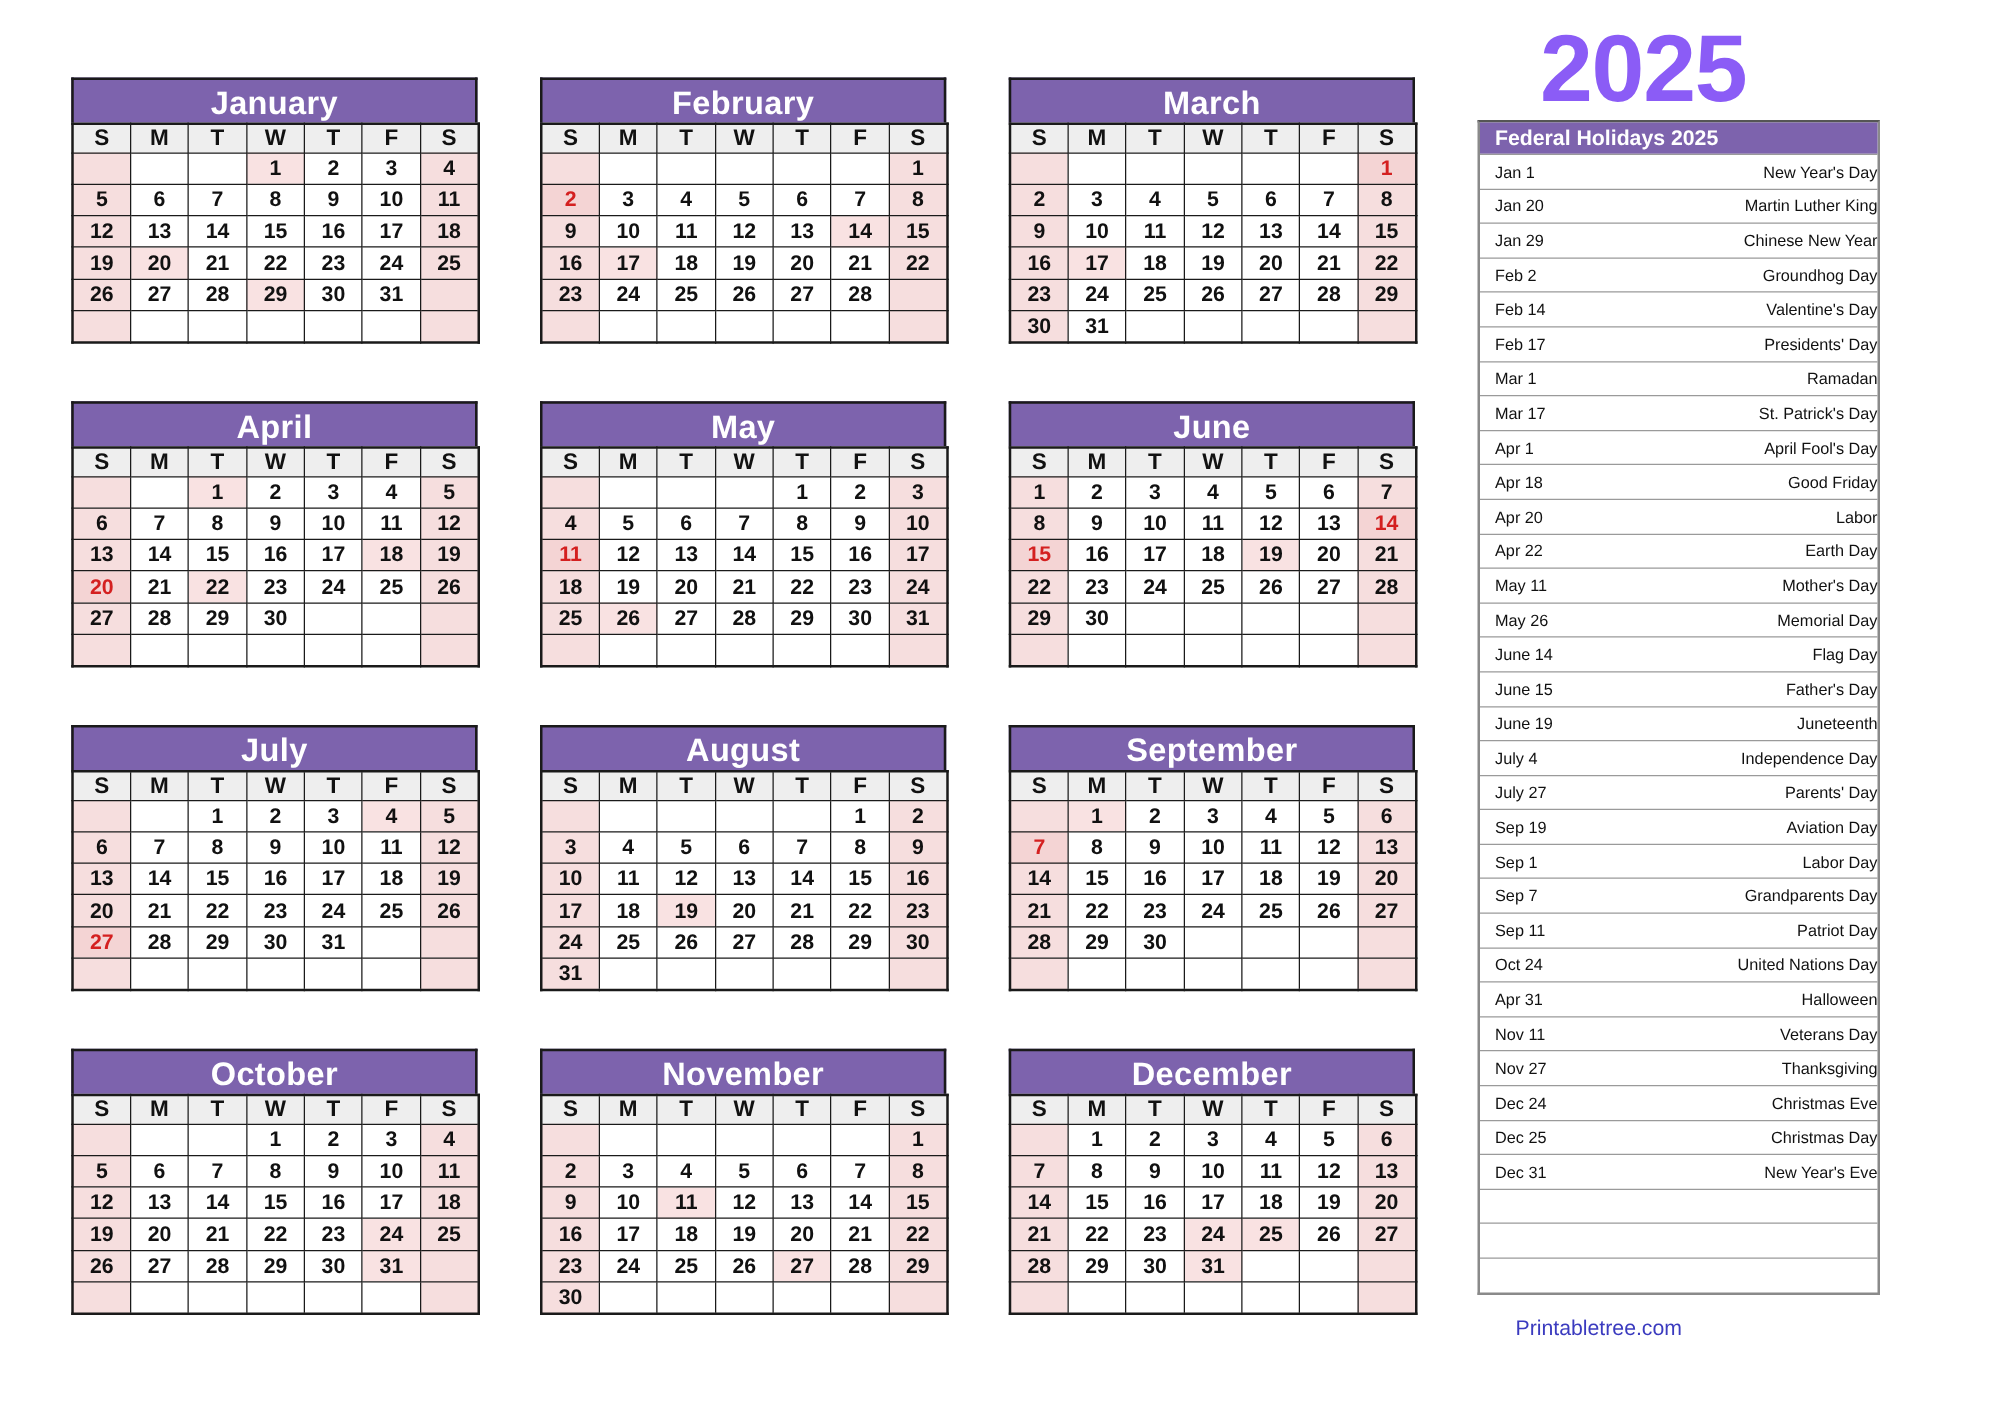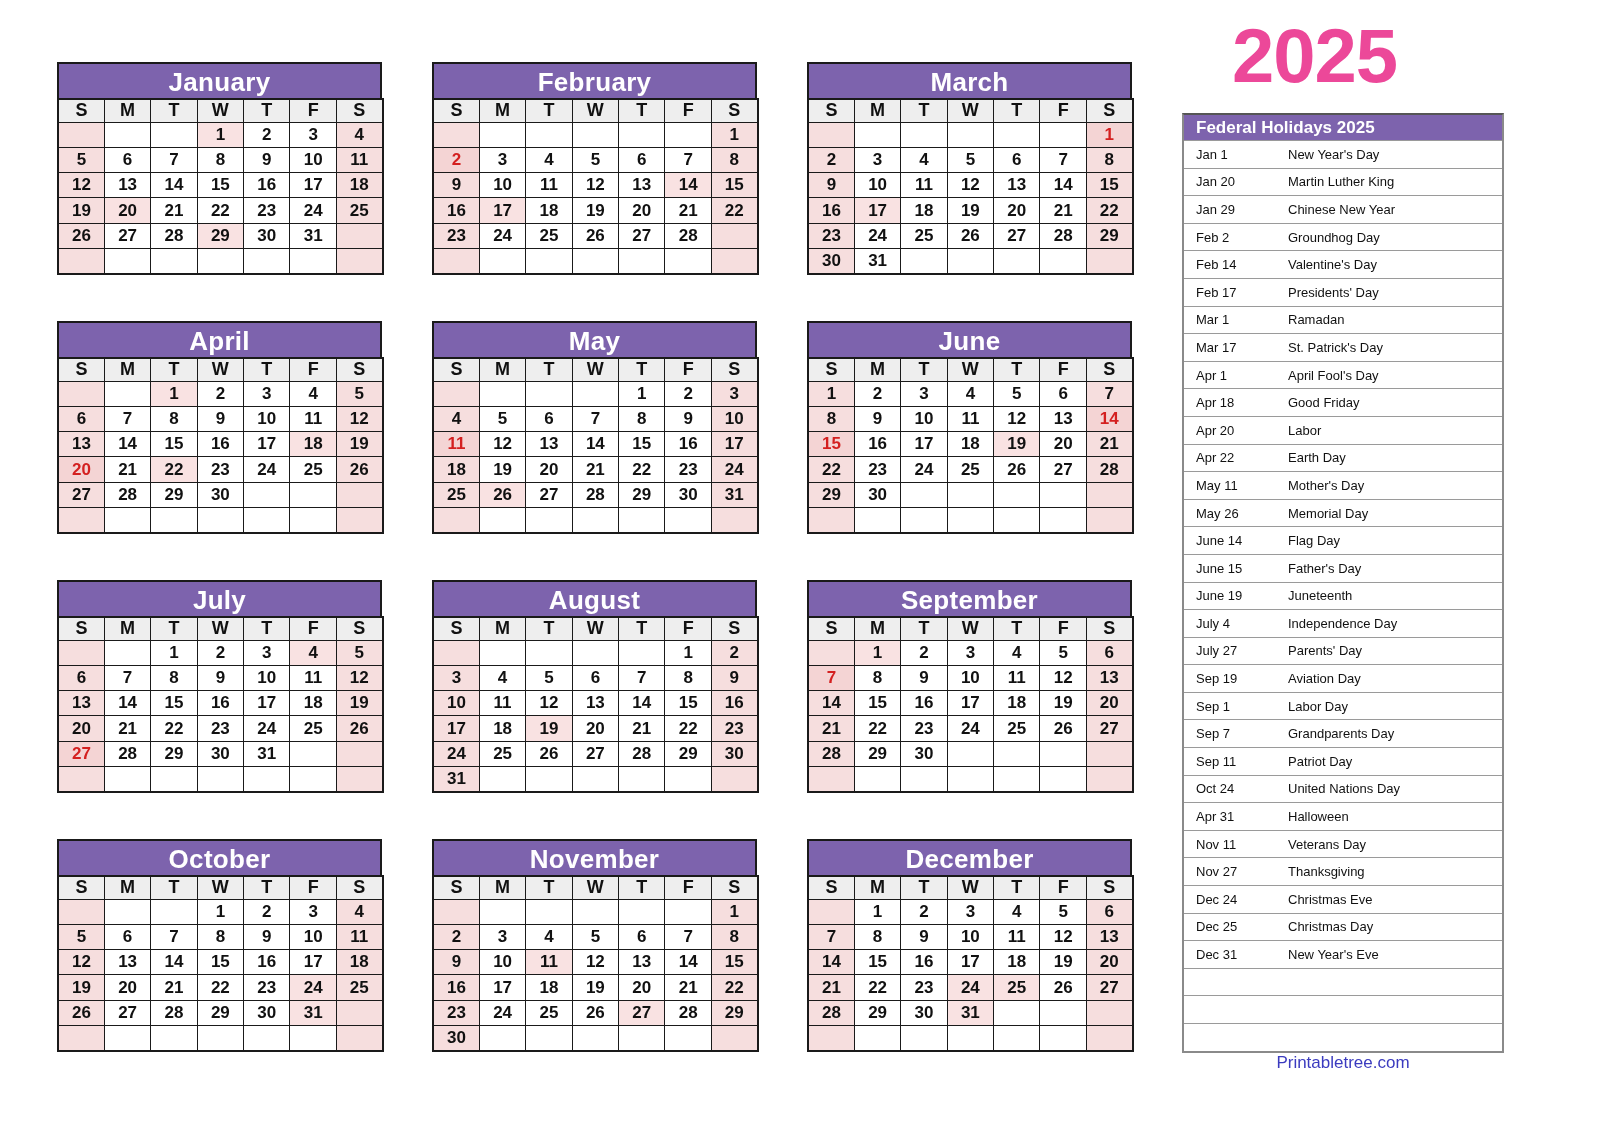--- a/index.html
+++ b/index.html
@@ -64,27 +64,27 @@
   td.hol.we { background: #f4d4d4; color: #d42020; }
   td.empty { background: #ffffff; }
   td.empty.we { background: #f6dede; }
 
   
   .year {
     position: absolute;
     left: 1232px; top: 16px;
     font-size: 76px;
     font-weight: bold;
-    color: #ec4899;
+    color: #8b5cf6;
     letter-spacing: -1px;
     line-height: 80px;
   }
   .holidays {
     position: absolute;
-    left: 1182px; top: 113px;
+    left: 1182px; top: 96px;
     width: 322px;
     border: 2px solid #8a8a8a;
     border-top: 2px solid #555;
   }
   .hol-head {
     background: #7d63ad;
     color: #ffffff;
     font-size: 17px;
     font-weight: bold;
     padding: 2px 0 2px 12px;
@@ -93,25 +93,25 @@
   }
   .hol-row {
     display: flex;
     height: 27.6px;
     border-top: 1.4px solid #9a9a9a;
     align-items: center;
     font-size: 13px;
     color: #111;
   }
   .hol-date { width: 104px; padding-left: 12px; }
-  .hol-name { flex: 1; }
+  .hol-name { flex: 1; text-align: right; }
   .hol-row.blank { }
   .footer {
     position: absolute;
-    left: 1182px; top: 1053px;
+    left: 1118px; top: 1053px;
     width: 322px;
     text-align: center;
     font-size: 17px;
     color: #3b3bbf;
   }
 </style>
 </head>
 <body>
 
 <div class="page">

